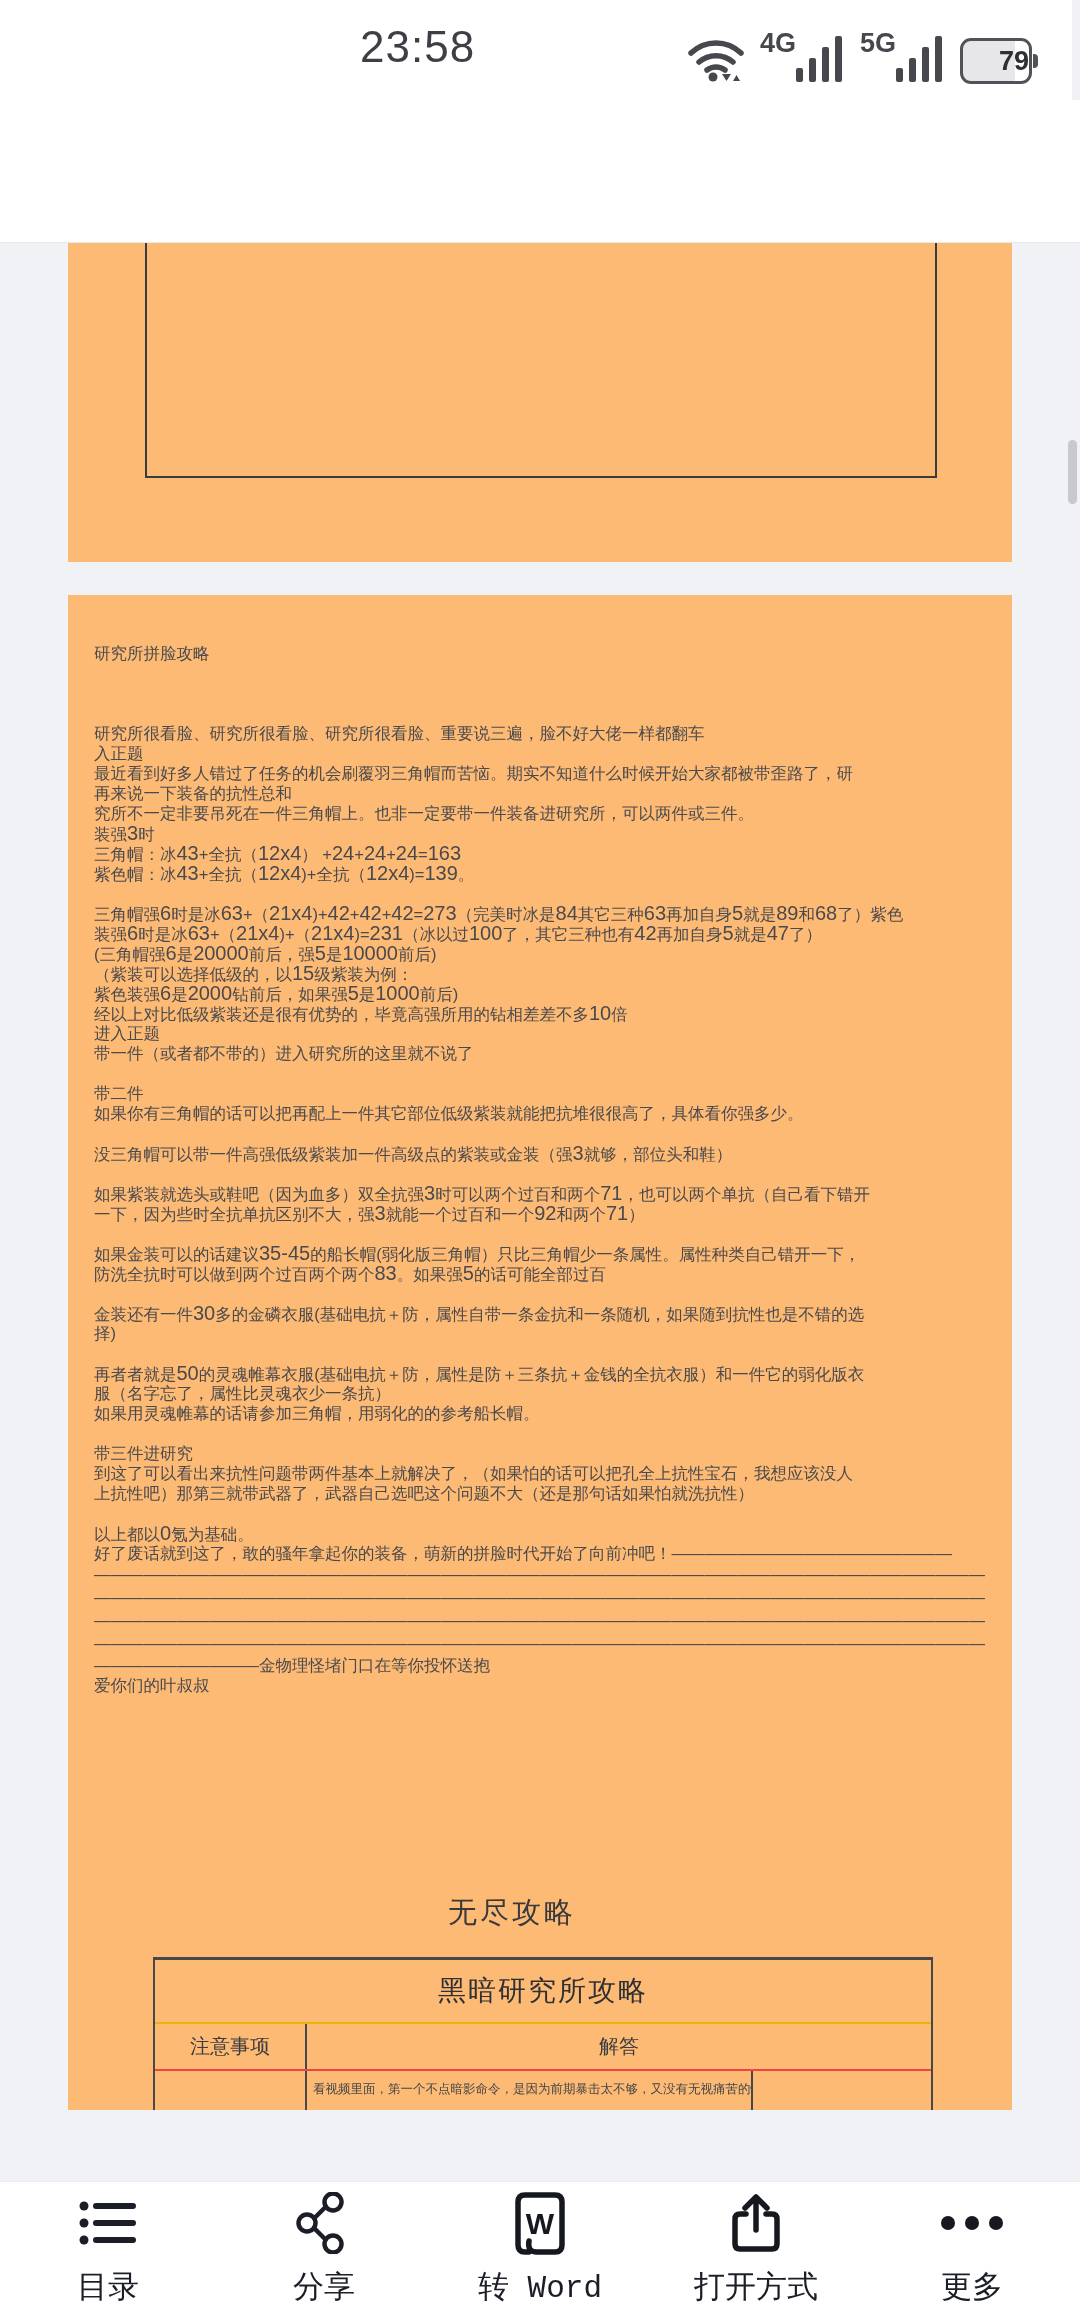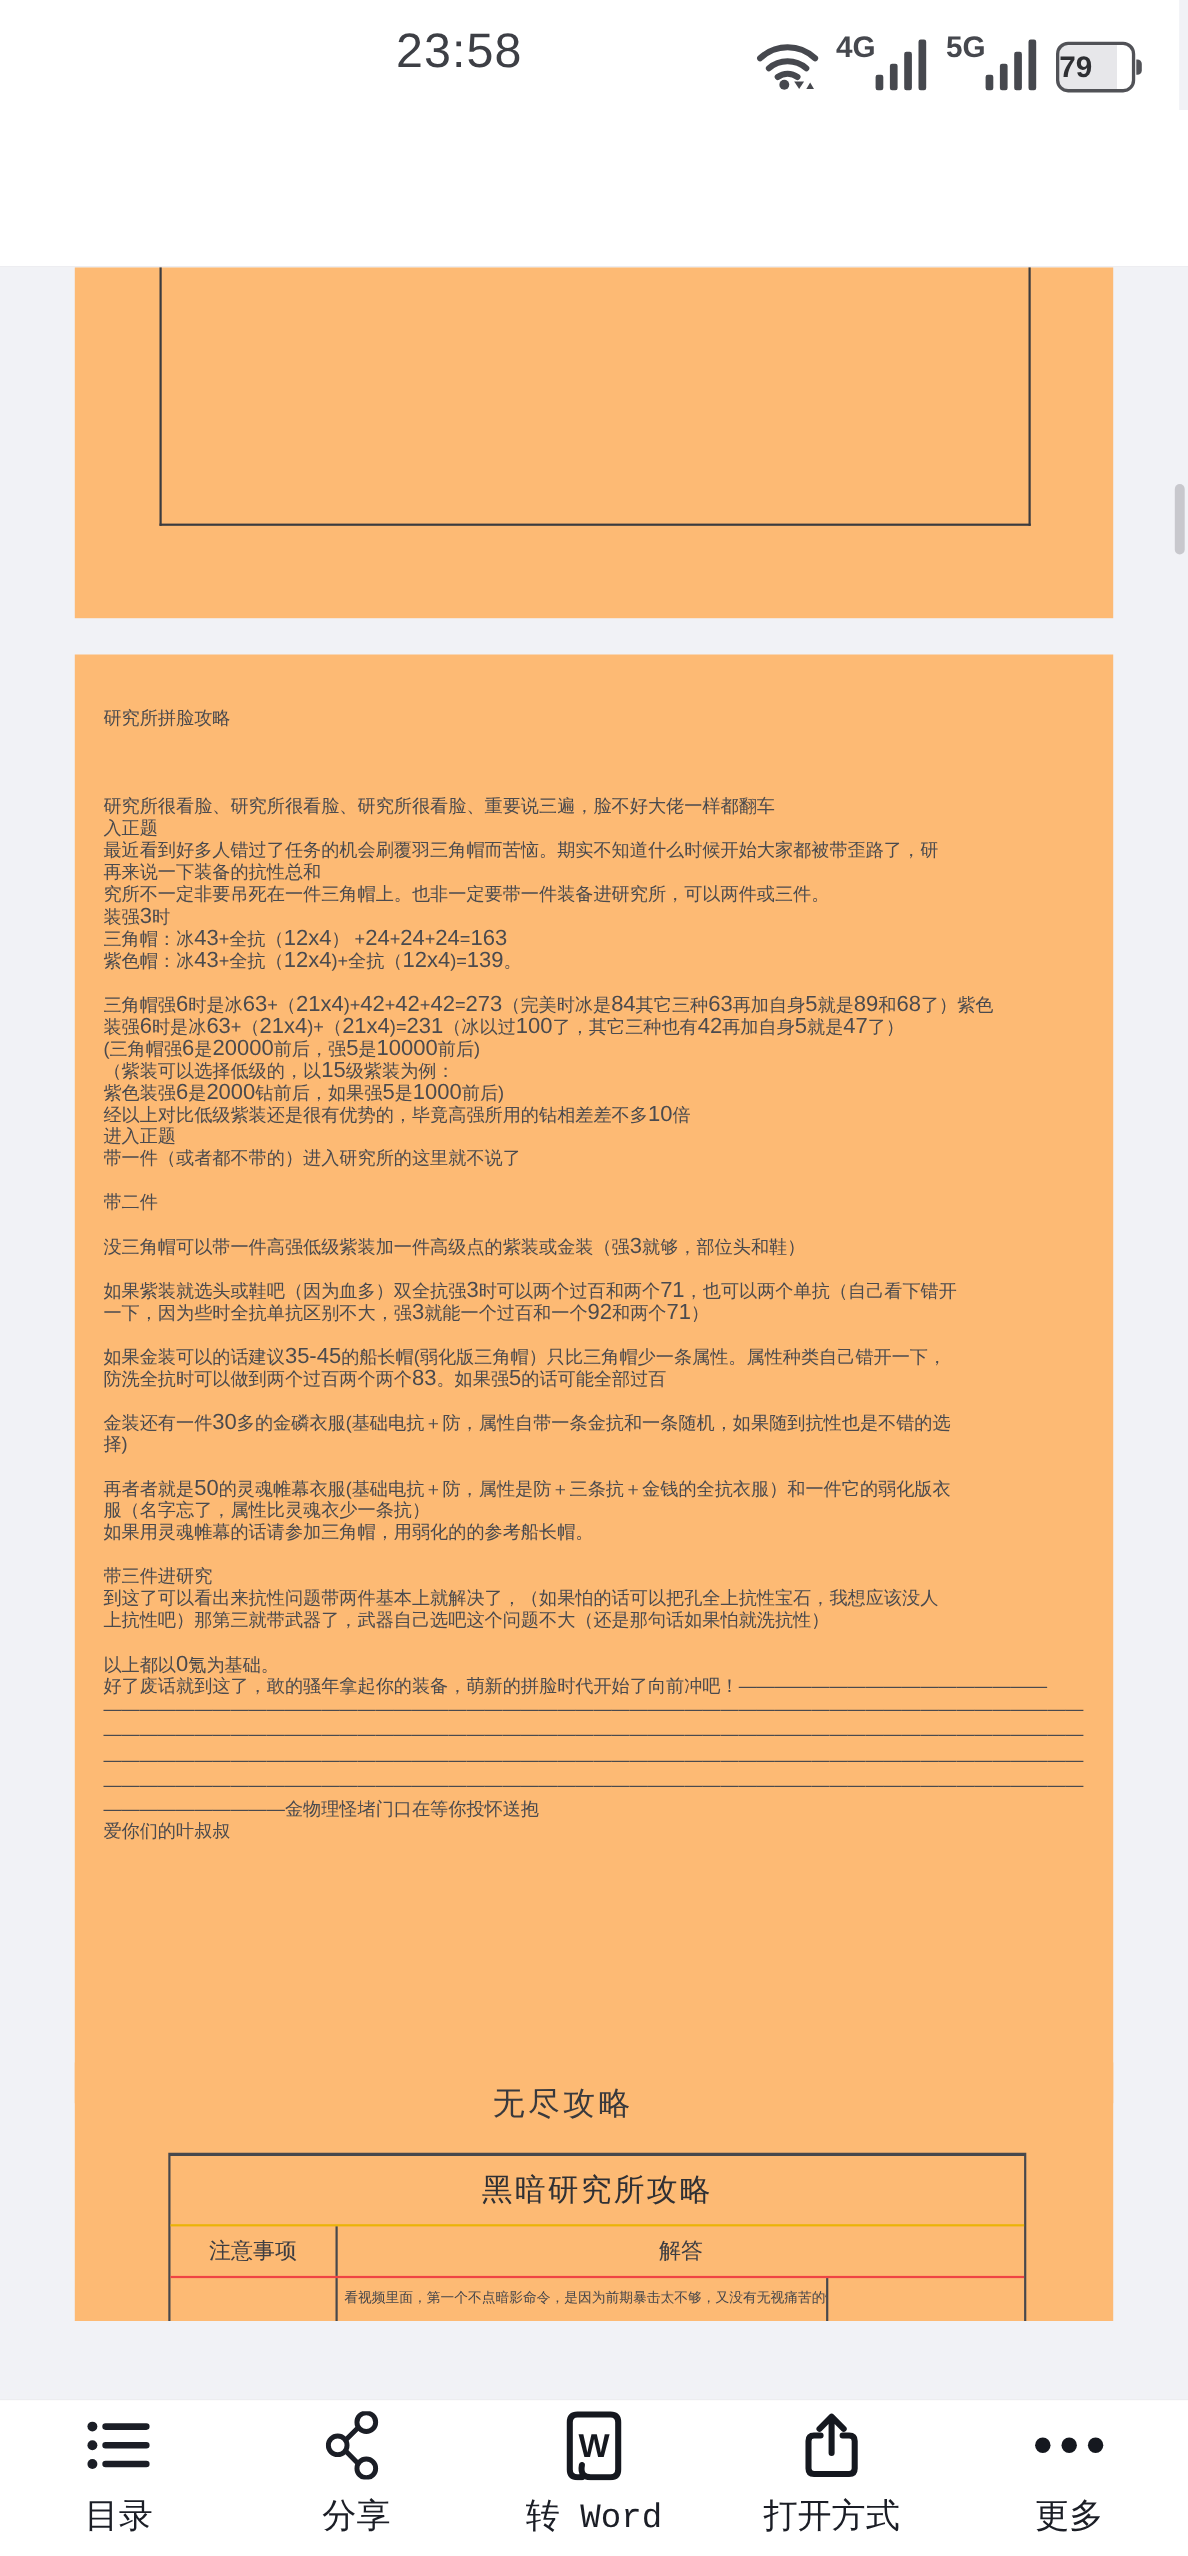--- a/index.html
+++ b/index.html
@@ -7,21 +7,21 @@
     width:1080px;height:2324px;position:relative;overflow:hidden;
     background:#f1f2f6;
     font-family:"Liberation Sans",sans-serif;
     -webkit-font-smoothing:antialiased;
   }
   
   .statusbar{position:absolute;left:0;top:0;width:1072px;height:100px;background:#ffffff;}
   .time{position:absolute;left:360px;top:22px;font-size:44px;font-weight:500;color:#3d3f45;letter-spacing:1px;}
   .sicons{position:absolute;right:40px;top:30px;height:54px;display:flex;align-items:flex-end;gap:14px;}
   .battery{position:relative;width:66px;height:40px;border:3.5px solid #515257;border-radius:11px;
-    display:flex;align-items:center;justify-content:flex-start;
+    display:flex;align-items:center;justify-content:flex-end;
     background:linear-gradient(to right,#e7e7ea 0 79%,#ffffff 79%);}
   .battery span{font-size:27px;font-weight:700;color:#2e2f33;}
   .bnub{position:absolute;right:-9px;top:13px;width:5px;height:14px;border-radius:0 4px 4px 0;background:#515257;}
   
   .header{position:absolute;left:0;top:100px;width:1080px;height:143px;background:#ffffff;border-bottom:1px solid #e9e9ee;box-sizing:border-box;}
   .back{position:absolute;left:62px;top:148px;}
   .htitle{position:absolute;left:128px;top:150px;font-size:39px;font-weight:600;color:#181c26;letter-spacing:1px;}
   .hicon-search{position:absolute;left:860px;top:148px;}
   .hicon-reflow{position:absolute;left:979px;top:152px;}
   
@@ -146,20 +146,21 @@
         <div class="ln">三角帽强<span class="num">6</span>时是冰<span class="num">63</span>+（<span class="num">21x4</span>)+<span class="num">42</span>+<span class="num">42</span>+<span class="num">42</span>=<span class="num">273</span>（完美时冰是<span class="num">84</span>其它三种<span class="num">63</span>再加自身<span class="num">5</span>就是<span class="num">89</span>和<span class="num">68</span>了）紫色</div>
         <div class="ln">装强<span class="num">6</span>时是冰<span class="num">63</span>+（<span class="num">21x4</span>)+（<span class="num">21x4</span>)=<span class="num">231</span>（冰以过<span class="num">100</span>了，其它三种也有<span class="num">42</span>再加自身<span class="num">5</span>就是<span class="num">47</span>了）</div>
         <div class="ln">(三角帽强<span class="num">6</span>是<span class="num">20000</span>前后，强<span class="num">5</span>是<span class="num">10000</span>前后)</div>
         <div class="ln">（紫装可以选择低级的，以<span class="num">15</span>级紫装为例：</div>
         <div class="ln">紫色装强<span class="num">6</span>是<span class="num">2000</span>钻前后，如果强<span class="num">5</span>是<span class="num">1000</span>前后)</div>
         <div class="ln">经以上对比低级紫装还是很有优势的，毕竟高强所用的钻相差差不多<span class="num">10</span>倍</div>
         <div class="ln">进入正题</div>
         <div class="ln">带一件（或者都不带的）进入研究所的这里就不说了</div>
         <div class="ln">&nbsp;</div>
         <div class="ln">带二件</div>
+        <div class="ln">如果你有三角帽的话可以把再配上一件其它部位低级紫装就能把抗堆很很高了，具体看你强多少。</div>
         <div class="ln">&nbsp;</div>
         <div class="ln">没三角帽可以带一件高强低级紫装加一件高级点的紫装或金装（强<span class="num">3</span>就够，部位头和鞋）</div>
         <div class="ln">&nbsp;</div>
         <div class="ln">如果紫装就选头或鞋吧（因为血多）双全抗强<span class="num">3</span>时可以两个过百和两个<span class="num">71</span>，也可以两个单抗（自己看下错开</div>
         <div class="ln">一下，因为些时全抗单抗区别不大，强<span class="num">3</span>就能一个过百和一个<span class="num">92</span>和两个<span class="num">71</span>）</div>
         <div class="ln">&nbsp;</div>
         <div class="ln">如果金装可以的话建议<span class="num">35-45</span>的船长帽(弱化版三角帽）只比三角帽少一条属性。属性种类自己错开一下，</div>
         <div class="ln">防洗全抗时可以做到两个过百两个两个<span class="num">83</span>。如果强<span class="num">5</span>的话可能全部过百</div>
         <div class="ln">&nbsp;</div>
         <div class="ln">金装还有一件<span class="num">30</span>多的金磷衣服(基础电抗＋防，属性自带一条金抗和一条随机，如果随到抗性也是不错的选</div>

